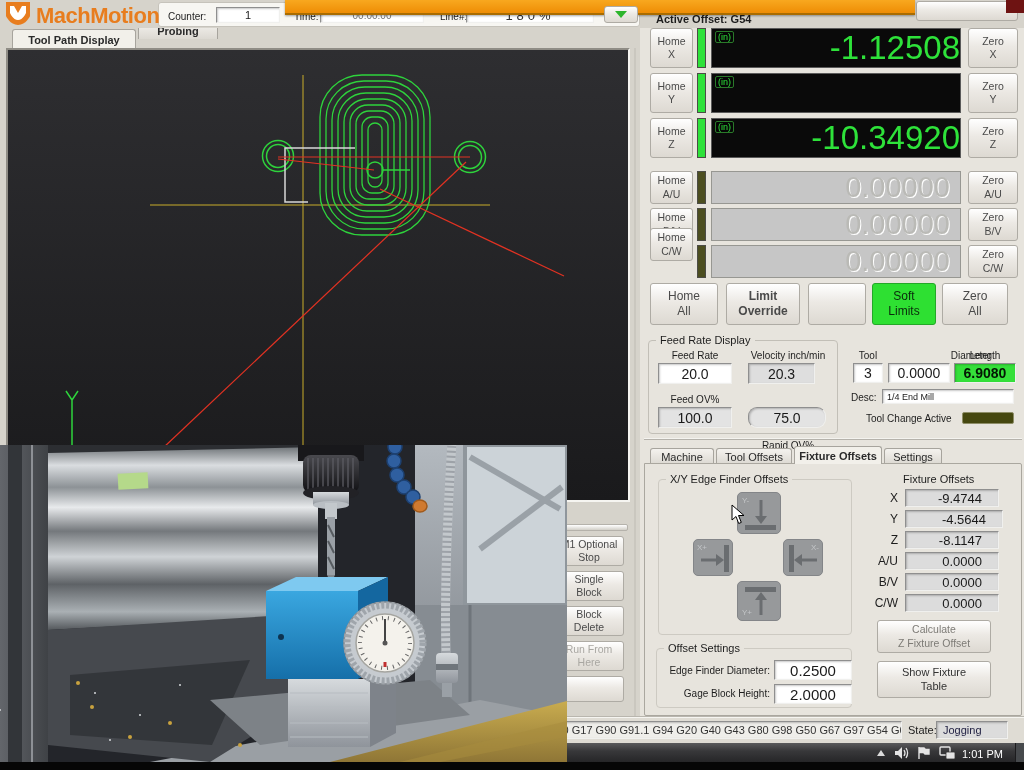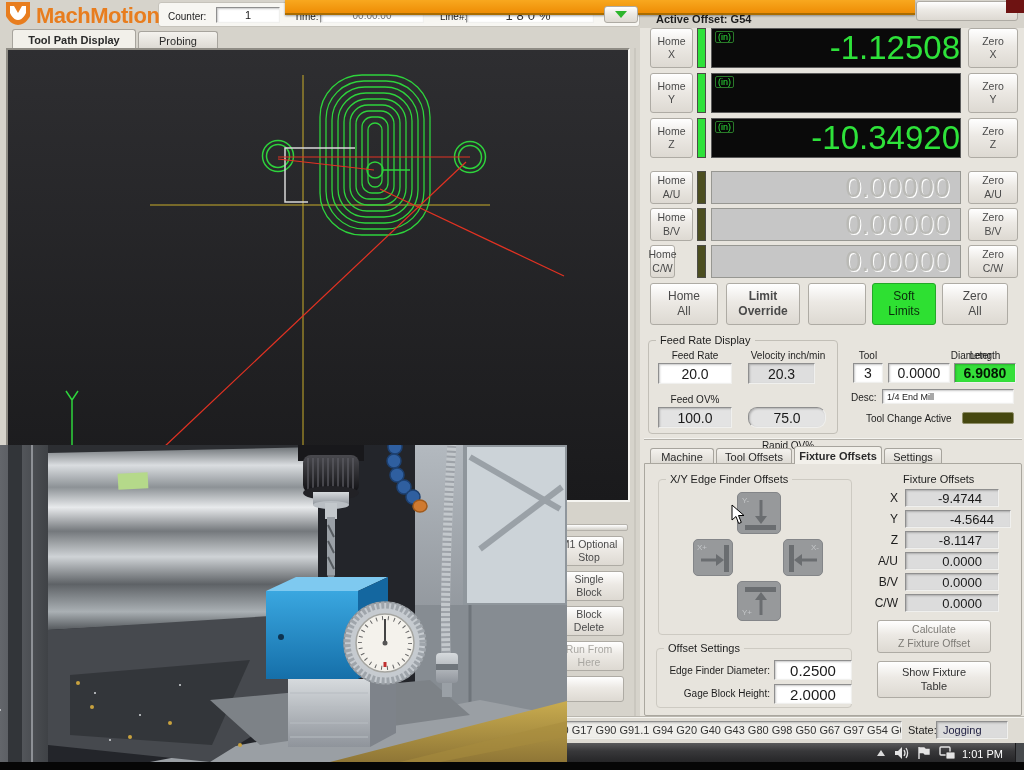--- a/index.html
+++ b/index.html
@@ -66,21 +66,21 @@
         <polygon points="1,1 13,1 7,8" fill="#2db52d"></polygon>
       </svg>
   </div>
 
   <div class="btn" style="left:916px;top:1px;width:102px;height:20px;z-index:6;"></div>
   <div class="abs" style="left:1006px;top:0;width:18px;height:13px;background:#6e1312;z-index:60;"></div>
 
   <div class="tab active" style="left:12px;top:29px;width:124px;height:20px;">
     <span>Tool Path Display</span>
   </div>
-  <div class="tab" style="left:138px;top:31px;width:80px;height:18px;">
+  <div class="tab" style="left:138px;top:21px;width:80px;height:18px;font-weight:bold;">
     <span>Probing</span>
   </div>
 
   <div class="abs" style="left:6px;top:48px;width:624px;height:454px;border:2px solid;border-color:#8f8c85 #f6f5f1 #f6f5f1 #8f8c85;z-index:5;">
     <svg width="620" height="450" viewBox="0 0 620 450" style="display:block;">
       <defs>
         <linearGradient id="tpbg" x1="0" y1="0" x2="0" y2="1">
           <stop offset="0" stop-color="#2e2e31"></stop>
             <stop offset="1" stop-color="#1a1a1c"></stop>
         </linearGradient>
@@ -181,21 +181,21 @@
       <span class="twol" style="width:36px;">Home B/V</span>
     </div>
   <div class="bar off" style="left:697px;top:208px;height:33px;"></div>
   <div class="drodis" style="left:711px;top:208px;width:250px;height:33px;">
       <span>0.00000</span>
     </div>
   <div class="btn" style="left:968px;top:208px;width:50px;height:33px;">
       <span class="twol" style="width:30px;">Zero B/V</span>
     </div>
 
-  <div class="btn" style="left:650px;top:245px;width:25px;height:33px;">
+  <div class="btn" style="left:650px;top:228px;width:43px;height:33px;">
       <span class="twol" style="width:36px;">Home C/W</span>
     </div>
   <div class="bar off" style="left:697px;top:245px;height:33px;"></div>
   <div class="drodis" style="left:711px;top:245px;width:250px;height:33px;">
       <span>0.00000</span>
     </div>
   <div class="btn" style="left:968px;top:245px;width:50px;height:33px;">
       <span class="twol" style="width:30px;">Zero C/W</span>
     </div>
 
@@ -311,21 +311,21 @@
   <svg class="abs" style="left:731px;top:504px;z-index:25;" width="15" height="21" viewBox="0 0 15 21">
     <polygon points="1,1 1,16 5,12.5 7.7,19.5 10.3,18.4 7.5,11.5 13,11.5" fill="#ffffff" stroke="#000" stroke-width="1"></polygon>
   </svg>
 
   <span class="lbl" style="left:903px;top:473px;font-size:11px;">Fixture Offsets</span>
   <span class="lbl" style="left:862px;top:491px;width:36px;text-align:right;font-size:12px;">X</span>
   <div class="sunken" style="left:905px;top:489px;width:94px;height:18px;font-size:13px;justify-content:flex-end;padding-right:16px;background:#dcdcdc;">
       <span>-9.4744</span>
     </div>
   <span class="lbl" style="left:862px;top:512px;width:36px;text-align:right;font-size:12px;">Y</span>
-  <div class="sunken" style="left:905px;top:510px;width:106px;height:18px;font-size:13px;justify-content:flex-end;padding-right:16px;background:#dcdcdc;">
+  <div class="sunken" style="left:905px;top:510px;width:98px;height:18px;font-size:13px;justify-content:flex-end;padding-right:16px;background:#dcdcdc;">
       <span>-4.5644</span>
     </div>
   <span class="lbl" style="left:862px;top:533px;width:36px;text-align:right;font-size:12px;">Z</span>
   <div class="sunken" style="left:905px;top:531px;width:94px;height:18px;font-size:13px;justify-content:flex-end;padding-right:16px;background:#dcdcdc;">
       <span>-8.1147</span>
     </div>
   <span class="lbl" style="left:862px;top:554px;width:36px;text-align:right;font-size:12px;">A/U</span>
   <div class="sunken" style="left:905px;top:552px;width:94px;height:18px;font-size:13px;justify-content:flex-end;padding-right:16px;background:#dcdcdc;">
       <span>0.0000</span>
     </div>

